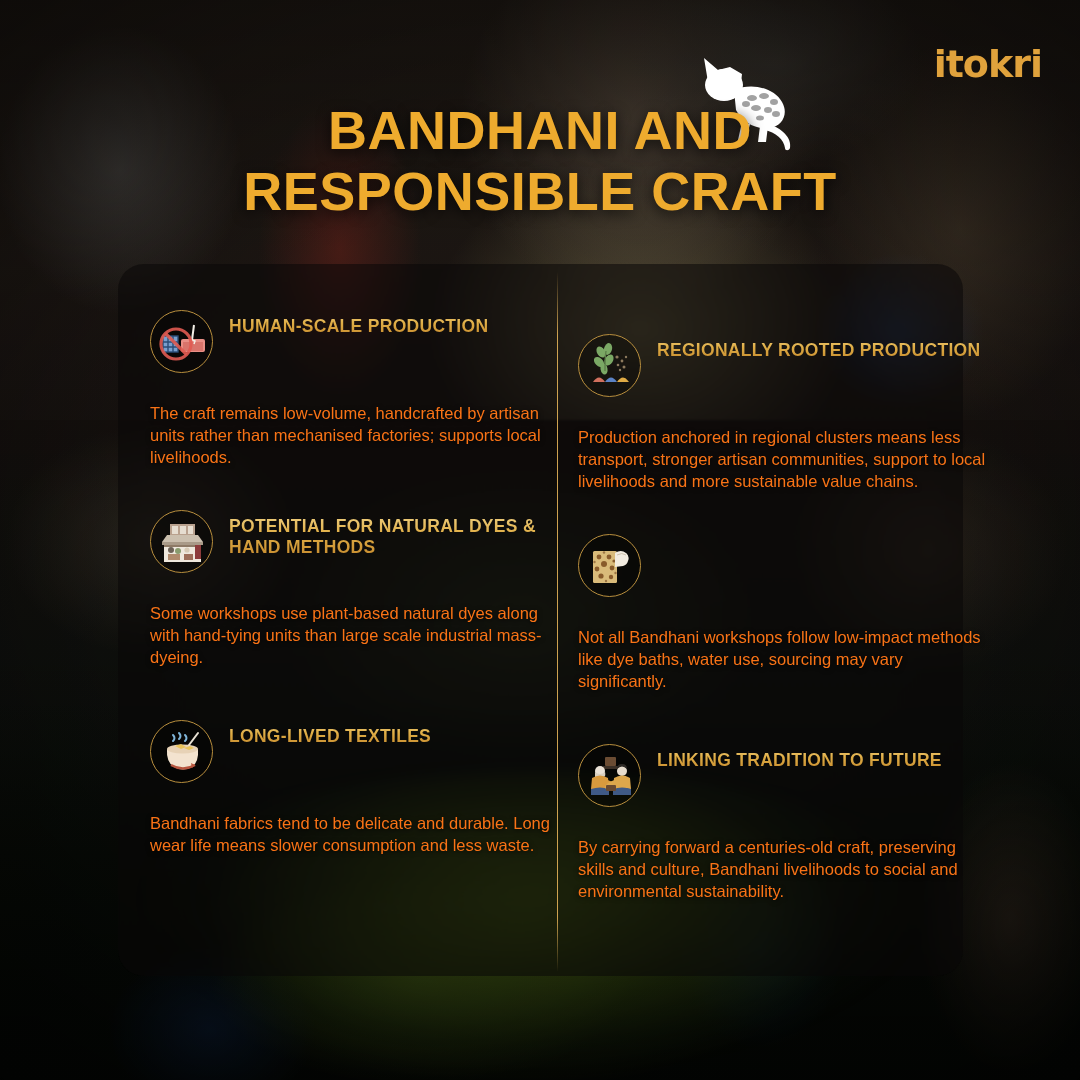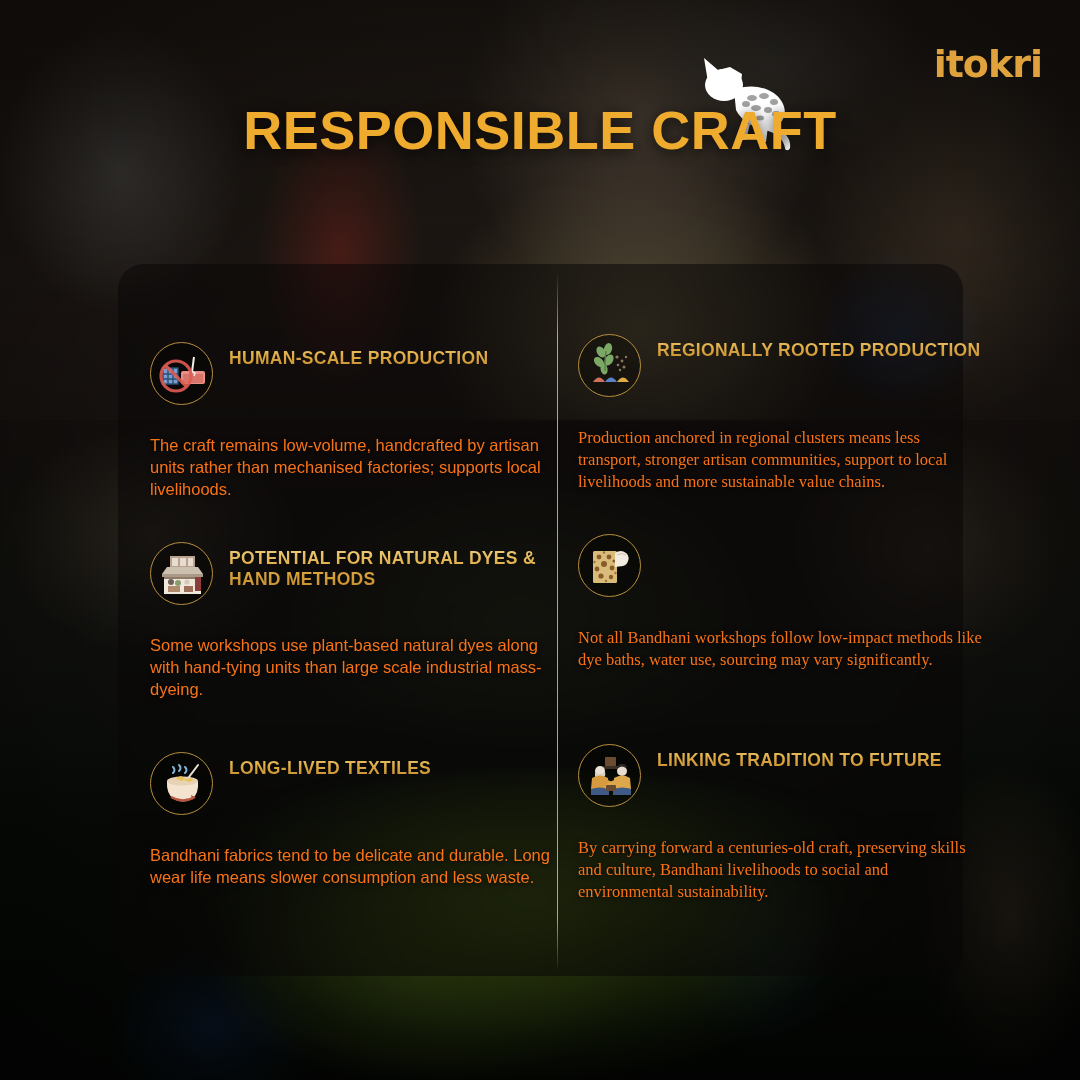--- a/index.html
+++ b/index.html
@@ -82,21 +82,21 @@
     backdrop-filter:blur(1px);
   }
   .divider {
     position:absolute; left:557px; top:272px; width:1px; height:700px;
     background:linear-gradient(to bottom, rgba(190,146,66,0) 0%, rgba(216,170,84,.95) 9%, rgba(216,170,84,.95) 92%, rgba(190,146,66,0) 100%);
   }
 
   
   .grid { position:absolute; left:118px; top:264px; width:845px; height:712px; }
   .block { position:absolute; width:408px; }
-  .col-l { left:32px;margin-top:32px; } .col-r { left:460px;margin-top:24px; }
+  .col-l { left:32px; } .col-r { left:460px;margin-top:24px; }
   .row-1 { top:46px; } .row-2 { top:246px; } .row-3 { top:456px; }
 
   .bhead { display:flex; align-items:flex-start; gap:16px; }
   .ico {
     flex:0 0 auto; width:63px; height:63px; border-radius:50%;
     border:1.5px solid #b98f3e; position:relative; overflow:hidden;
     background:rgba(0,0,0,.30);
   }
   .ico svg { position:absolute; left:0; top:0; }
   .htxt {
@@ -104,21 +104,21 @@
     letter-spacing:.3px; text-transform:uppercase;
     background:linear-gradient(180deg,#f2d891 0%,#e0ae46 48%,#c4882c 100%);
     -webkit-background-clip:text; background-clip:text;
     -webkit-text-fill-color:transparent; color:#e0ae46;
     text-shadow:none;
   }
   .body {
     margin-top:30px; font-size:16.5px; line-height:1.32; color:#f97316;
     text-shadow:0 1px 5px rgba(0,0,0,.9);
   }
-  .block.col-r .body { margin-top:30px;font-family:Liberation Serif, serif; }
+  .block.col-r .body { margin-top:30px; }
 </style>
 </head>
 <body>
 
 <div class="stage">
 
   <div class="bg">
     <div class="bg-top"></div>
     <div class="bg-mid"></div>
     <div class="bg-bot"></div>
@@ -143,20 +143,21 @@
       <ellipse cx="84" cy="50" rx="4" ry="3"></ellipse>
         <ellipse cx="66" cy="56" rx="5" ry="3"></ellipse>
       <ellipse cx="78" cy="58" rx="4" ry="3"></ellipse>
         <ellipse cx="56" cy="52" rx="4" ry="3"></ellipse>
       <ellipse cx="86" cy="62" rx="4" ry="3"></ellipse>
         <ellipse cx="70" cy="66" rx="4" ry="2.5"></ellipse>
     </g>
   </svg>
 
   <div class="title">
+    <span>BANDHANI AND</span>
     <span class="l2">RESPONSIBLE CRAFT</span>
   </div>
 
   <div class="panel"></div>
   <div class="divider"></div>
 
   <div class="grid">
 
     <div class="block col-l row-1">
       <div class="bhead">

